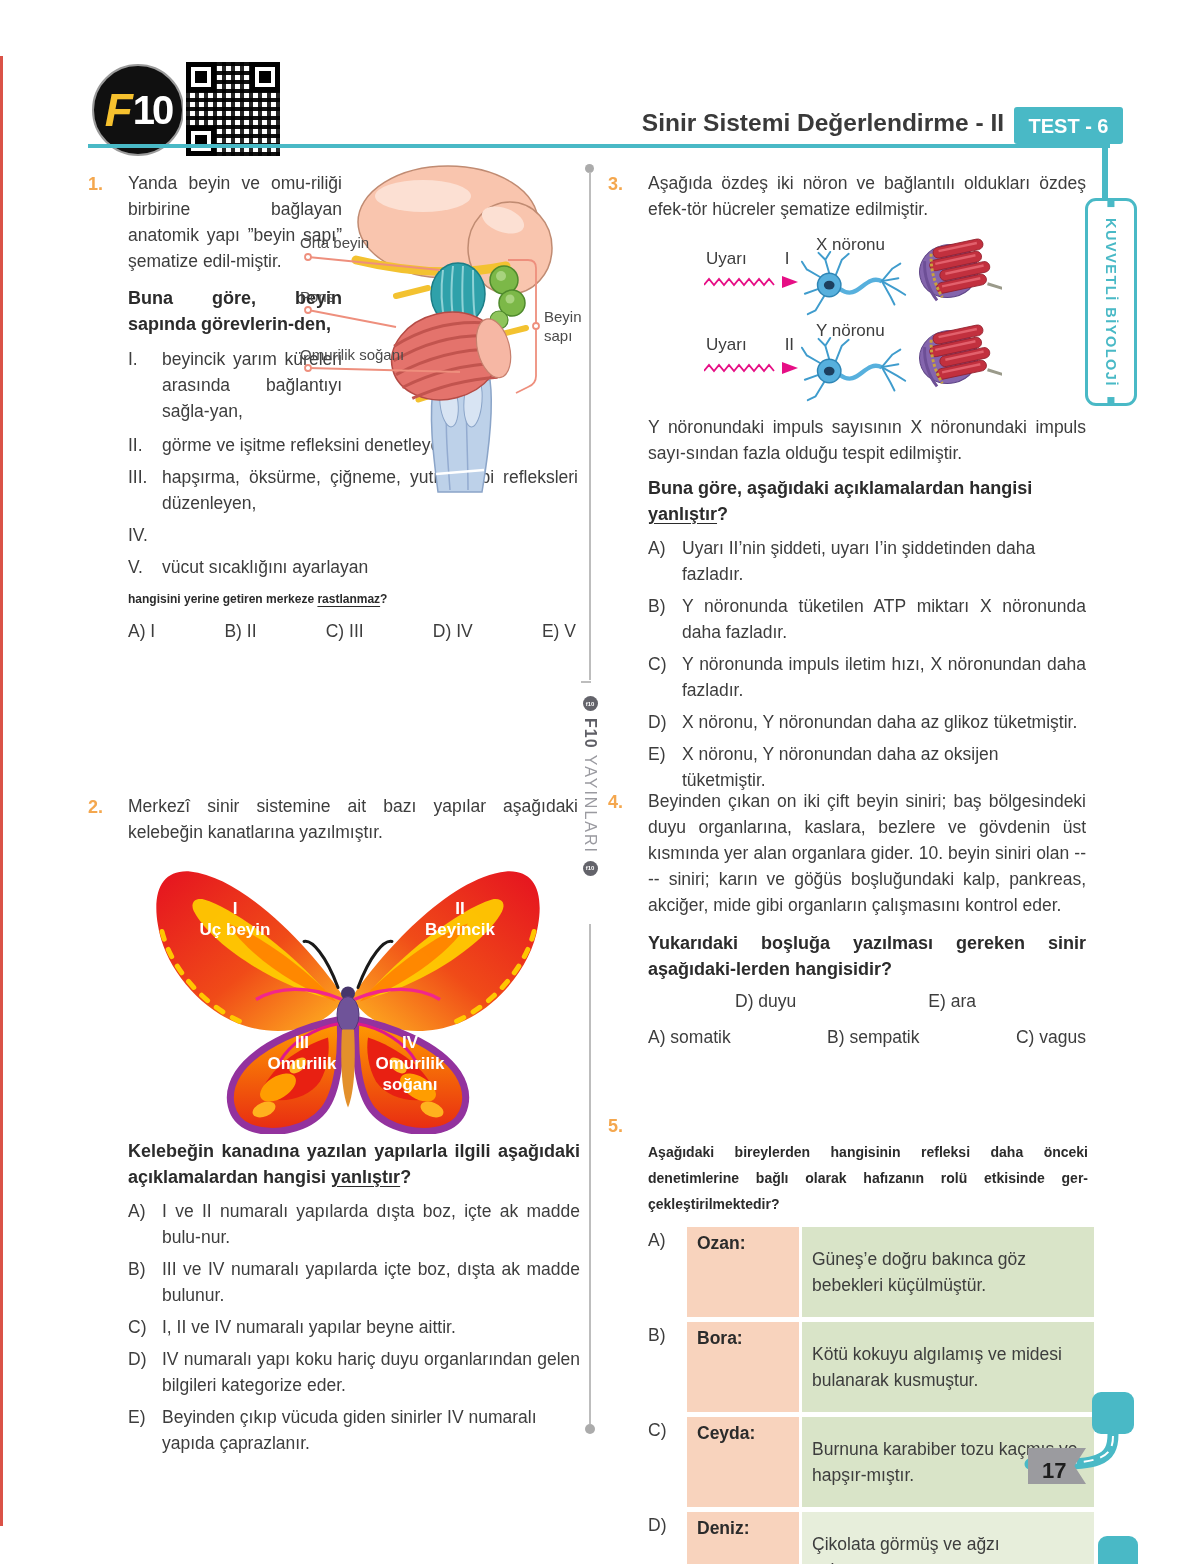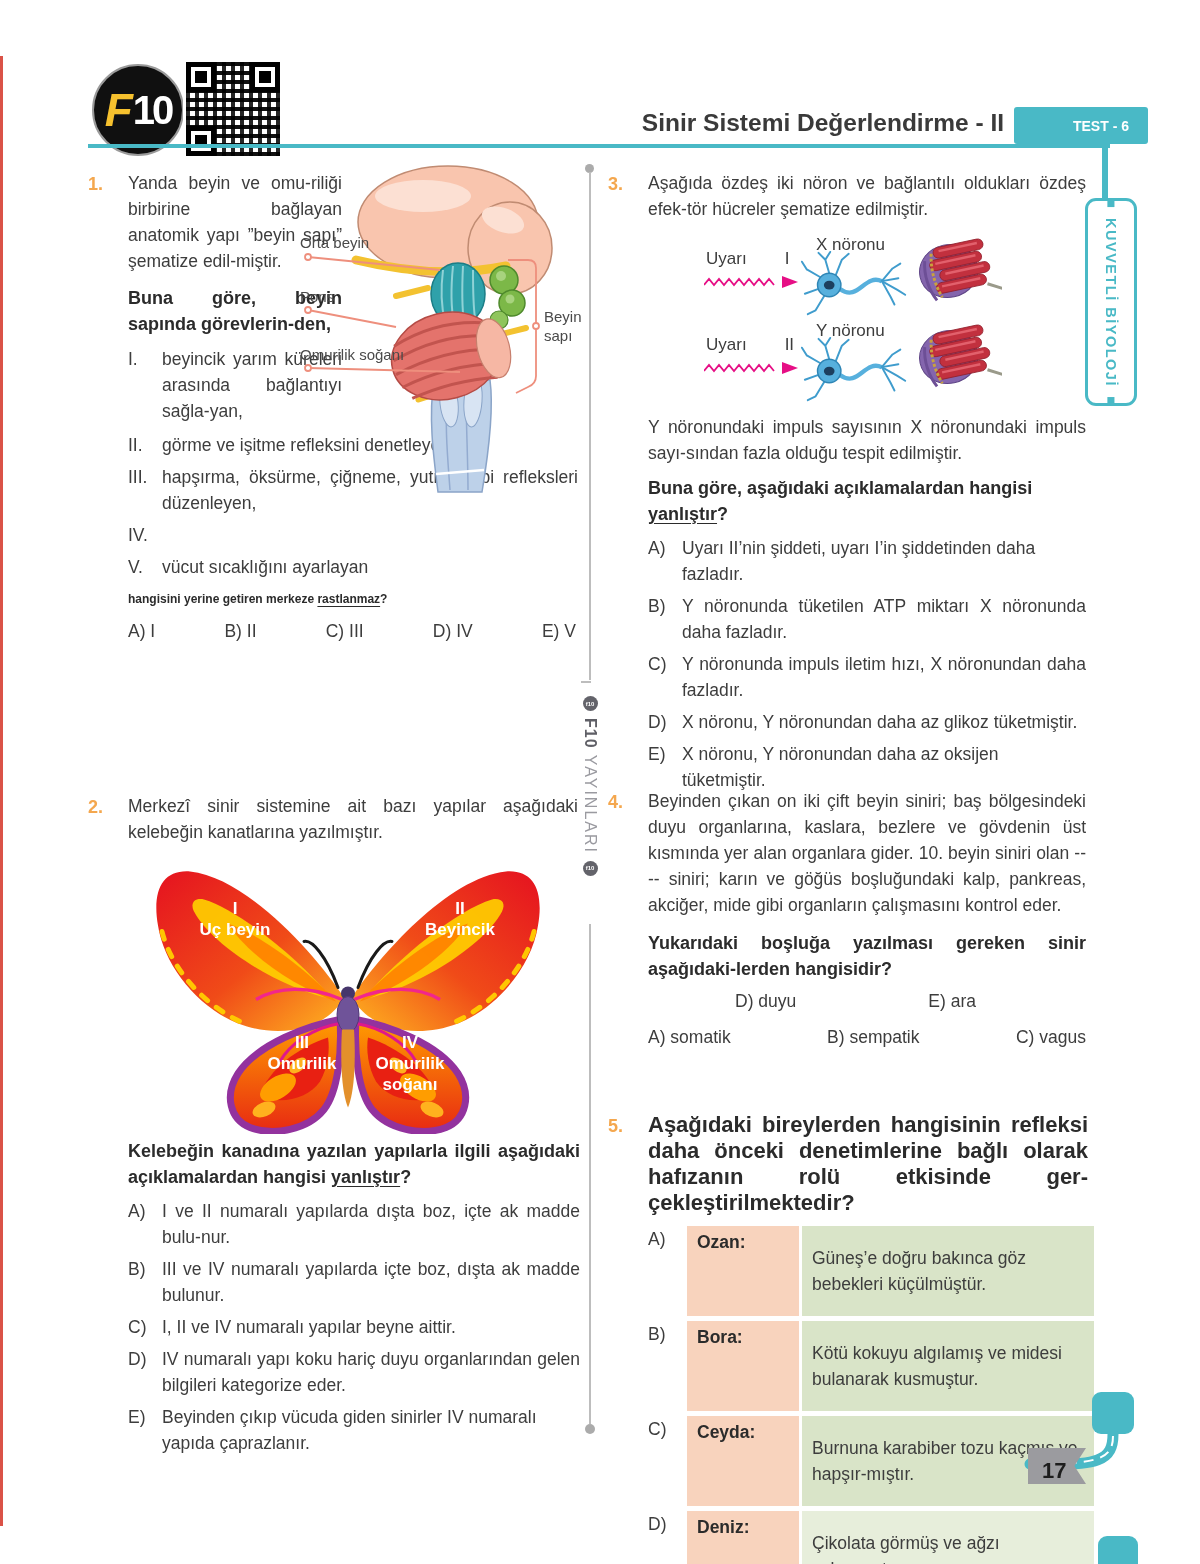--- a/index.html
+++ b/index.html
@@ -19,22 +19,22 @@
   .logo-f{color:#f6c12e;font-weight:bold;font-size:46px;font-style:italic;}
   .logo-10{color:#ffffff;font-weight:bold;font-size:40px;letter-spacing:-3px;}
   .qr{left:186px;top:62px;width:94px;height:94px;background:
         repeating-linear-gradient(90deg, rgba(0,0,0,.85) 0 4px, transparent 4px 9px),
         repeating-linear-gradient(0deg, #111 0 4px, #fff 4px 9px);
       outline:3px solid #fff;}
   .qr .fp{position:absolute;width:20px;height:20px;border:5px solid #000;background:#fff;}
   .qr .fp::after{content:"";position:absolute;left:4px;top:4px;width:12px;height:12px;background:#000;}
   .fp.tl{left:0;top:0;} .fp.tr{right:0;top:0;} .fp.bl{left:0;bottom:0;}
   .hdr-title{left:540px;top:108px;width:464px;text-align:right;font-size:24.5px;font-weight:bold;color:#3a3a3a;line-height:30px;}
-  .test-badge{left:1014px;top:107px;width:94px;height:37px;background:#49b9c6;border-radius:3px;
-              color:#fff;font-weight:bold;font-size:14px;display:flex;align-items:center;justify-content:center;padding-left:40px;}
+  .test-badge{left:1014px;top:107px;width:109px;height:37px;background:#49b9c6;border-radius:3px;
+              color:#fff;font-weight:bold;font-size:20px;display:flex;align-items:center;justify-content:center;}
   .teal-rule{left:88px;top:144px;width:1022px;height:4px;background:#49b9c6;}
   .side-line{left:1102px;top:146px;width:6px;height:54px;background:#49b9c6;}
   .side-tab{left:1085px;top:198px;width:46px;height:202px;border:3px solid #49b9c6;border-radius:11px;
             display:flex;align-items:center;justify-content:center;background:#fff;}
   .side-tab span{writing-mode:vertical-rl;color:#49b9c6;font-weight:bold;font-size:14.5px;letter-spacing:1.5px;white-space:nowrap;}
 
   
   .dot{background:#ababab;border-radius:50%;}
   .vline{background:#bdbdbd;}
   .publisher{left:570px;top:696px;width:40px;height:222px;display:flex;flex-direction:column;align-items:center;gap:7px;}
@@ -457,21 +457,21 @@
         <span>A) somatik</span>
         <span>B) sempatik</span>
         <span>C) vagus</span>
       </div>
     </div>
   </div>
 
   <div class="abs qblock" style="left:608px;top:1112px;width:478px;">
     <span class="qnum">5.</span>
     <div class="qcontent" style="width:440px;">
-      <div class="bold just" style="font-size:22px;">Aşağıdaki bireylerden hangisinin refleksi daha önceki denetimlerine bağlı olarak hafızanın rolü etkisinde ger-çekleştirilmektedir?</div>
+      <div class="bold just" style="font-size:14px;margin-top:27px;">Aşağıdaki bireylerden hangisinin refleksi daha önceki denetimlerine bağlı olarak hafızanın rolü etkisinde ger-çekleştirilmektedir?</div>
       <div style="margin-top:10px;">
         <div class="tbl-row">
           <span>A)</span>
           <span class="cell-name">Ozan:</span>
           <span class="cell-desc">Güneş’e doğru bakınca göz bebekleri küçülmüştür.</span>
         </div>
         <div class="tbl-row">
           <span>B)</span>
           <span class="cell-name">Bora:</span>
           <span class="cell-desc">Kötü kokuyu algılamış ve midesi bulanarak kusmuştur.</span>

